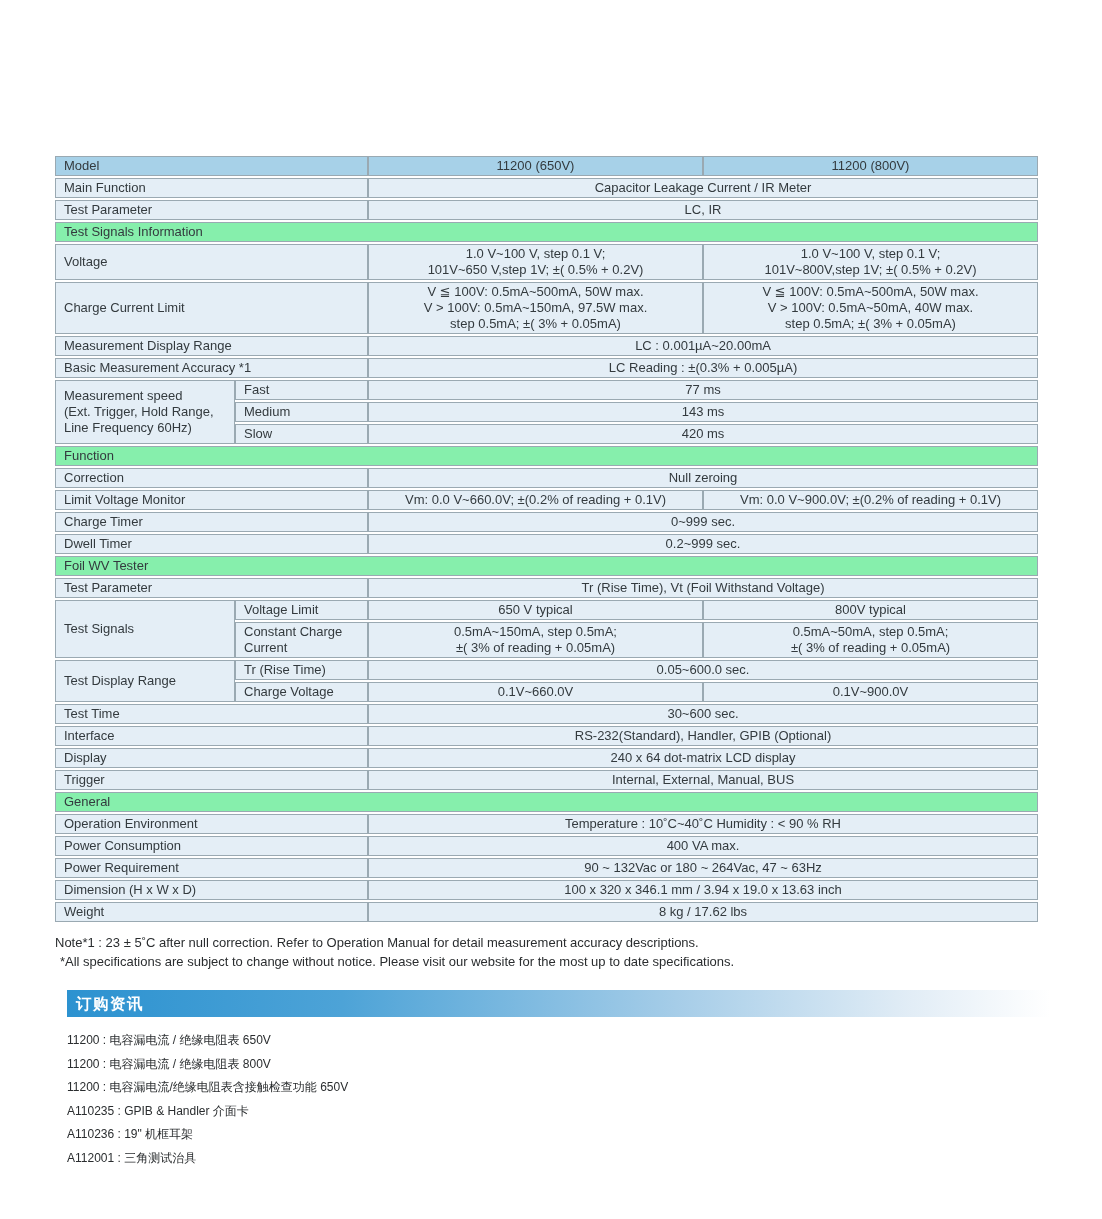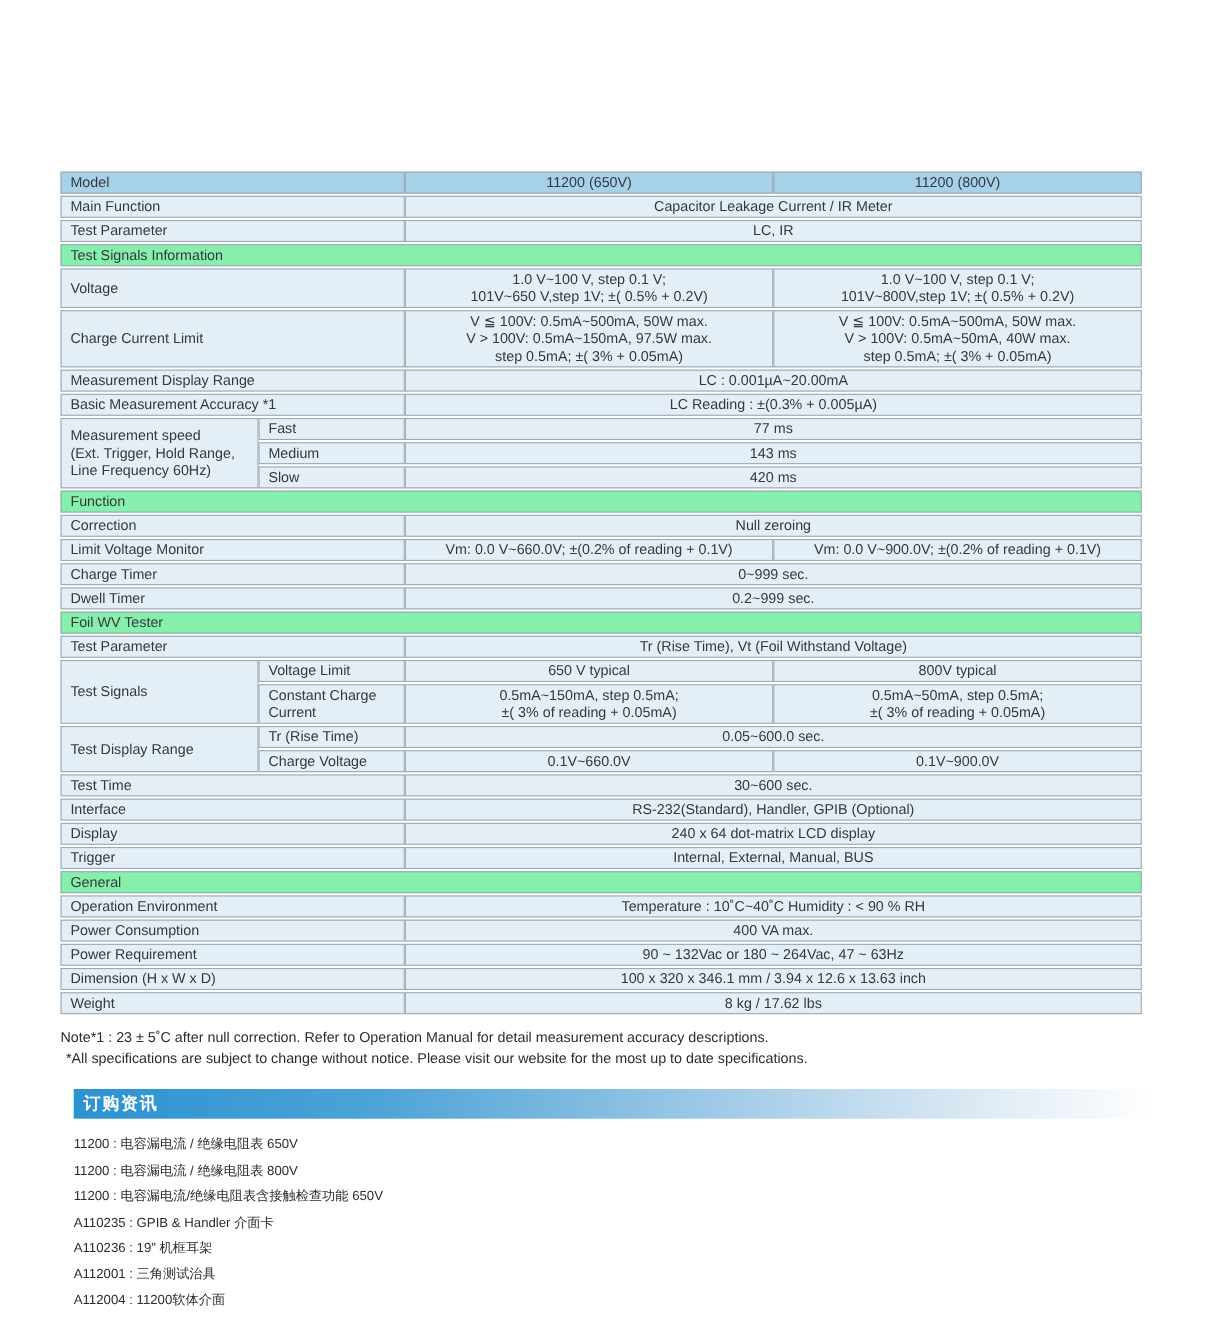--- a/index.html
+++ b/index.html
@@ -208,21 +208,21 @@
         <tr class="row-light">
           <td colspan="2" class="cell-label">Power Consumption</td>
           <td colspan="2" class="cell-val">400 VA max.</td>
         </tr>
         <tr class="row-light">
           <td colspan="2" class="cell-label">Power Requirement</td>
           <td colspan="2" class="cell-val">90 ~ 132Vac or 180 ~ 264Vac, 47 ~ 63Hz</td>
         </tr>
         <tr class="row-light">
           <td colspan="2" class="cell-label">Dimension (H x W x D)</td>
-          <td colspan="2" class="cell-val">100 x 320 x 346.1 mm / 3.94 x 12.6 x 13.63 inch</td>
+          <td colspan="2" class="cell-val">100 x 320 x 346.1 mm / 3.94 x 19.0 x 13.63 inch</td>
         </tr>
         <tr class="row-light">
           <td colspan="2" class="cell-label">Weight</td>
           <td colspan="2" class="cell-val">8 kg / 17.62 lbs</td>
         </tr>
       </tbody>
   </table>
 
   <div class="notes">
     <div class="note-1">Note*1 : 23 ± 5˚C after null correction. Refer to Operation Manual for detail measurement accuracy descriptions.</div>
@@ -233,17 +233,16 @@
     <div class="bar">
       <div class="bar-title">订购资讯</div>
     </div>
     <div class="order-list">
         <div class="order-item">11200 : 电容漏电流 / 绝缘电阻表 650V</div>
         <div class="order-item">11200 : 电容漏电流 / 绝缘电阻表 800V</div>
         <div class="order-item">11200 : 电容漏电流/绝缘电阻表含接触检查功能 650V</div>
         <div class="order-item">A110235 : GPIB &amp; Handler 介面卡</div>
         <div class="order-item">A110236 : 19" 机框耳架</div>
         <div class="order-item">A112001 : 三角测试治具</div>
-        <div class="order-item">A112004 : 11200软体介面</div>
       </div>
   </div>
 
 </div>
 
 </body></html>

